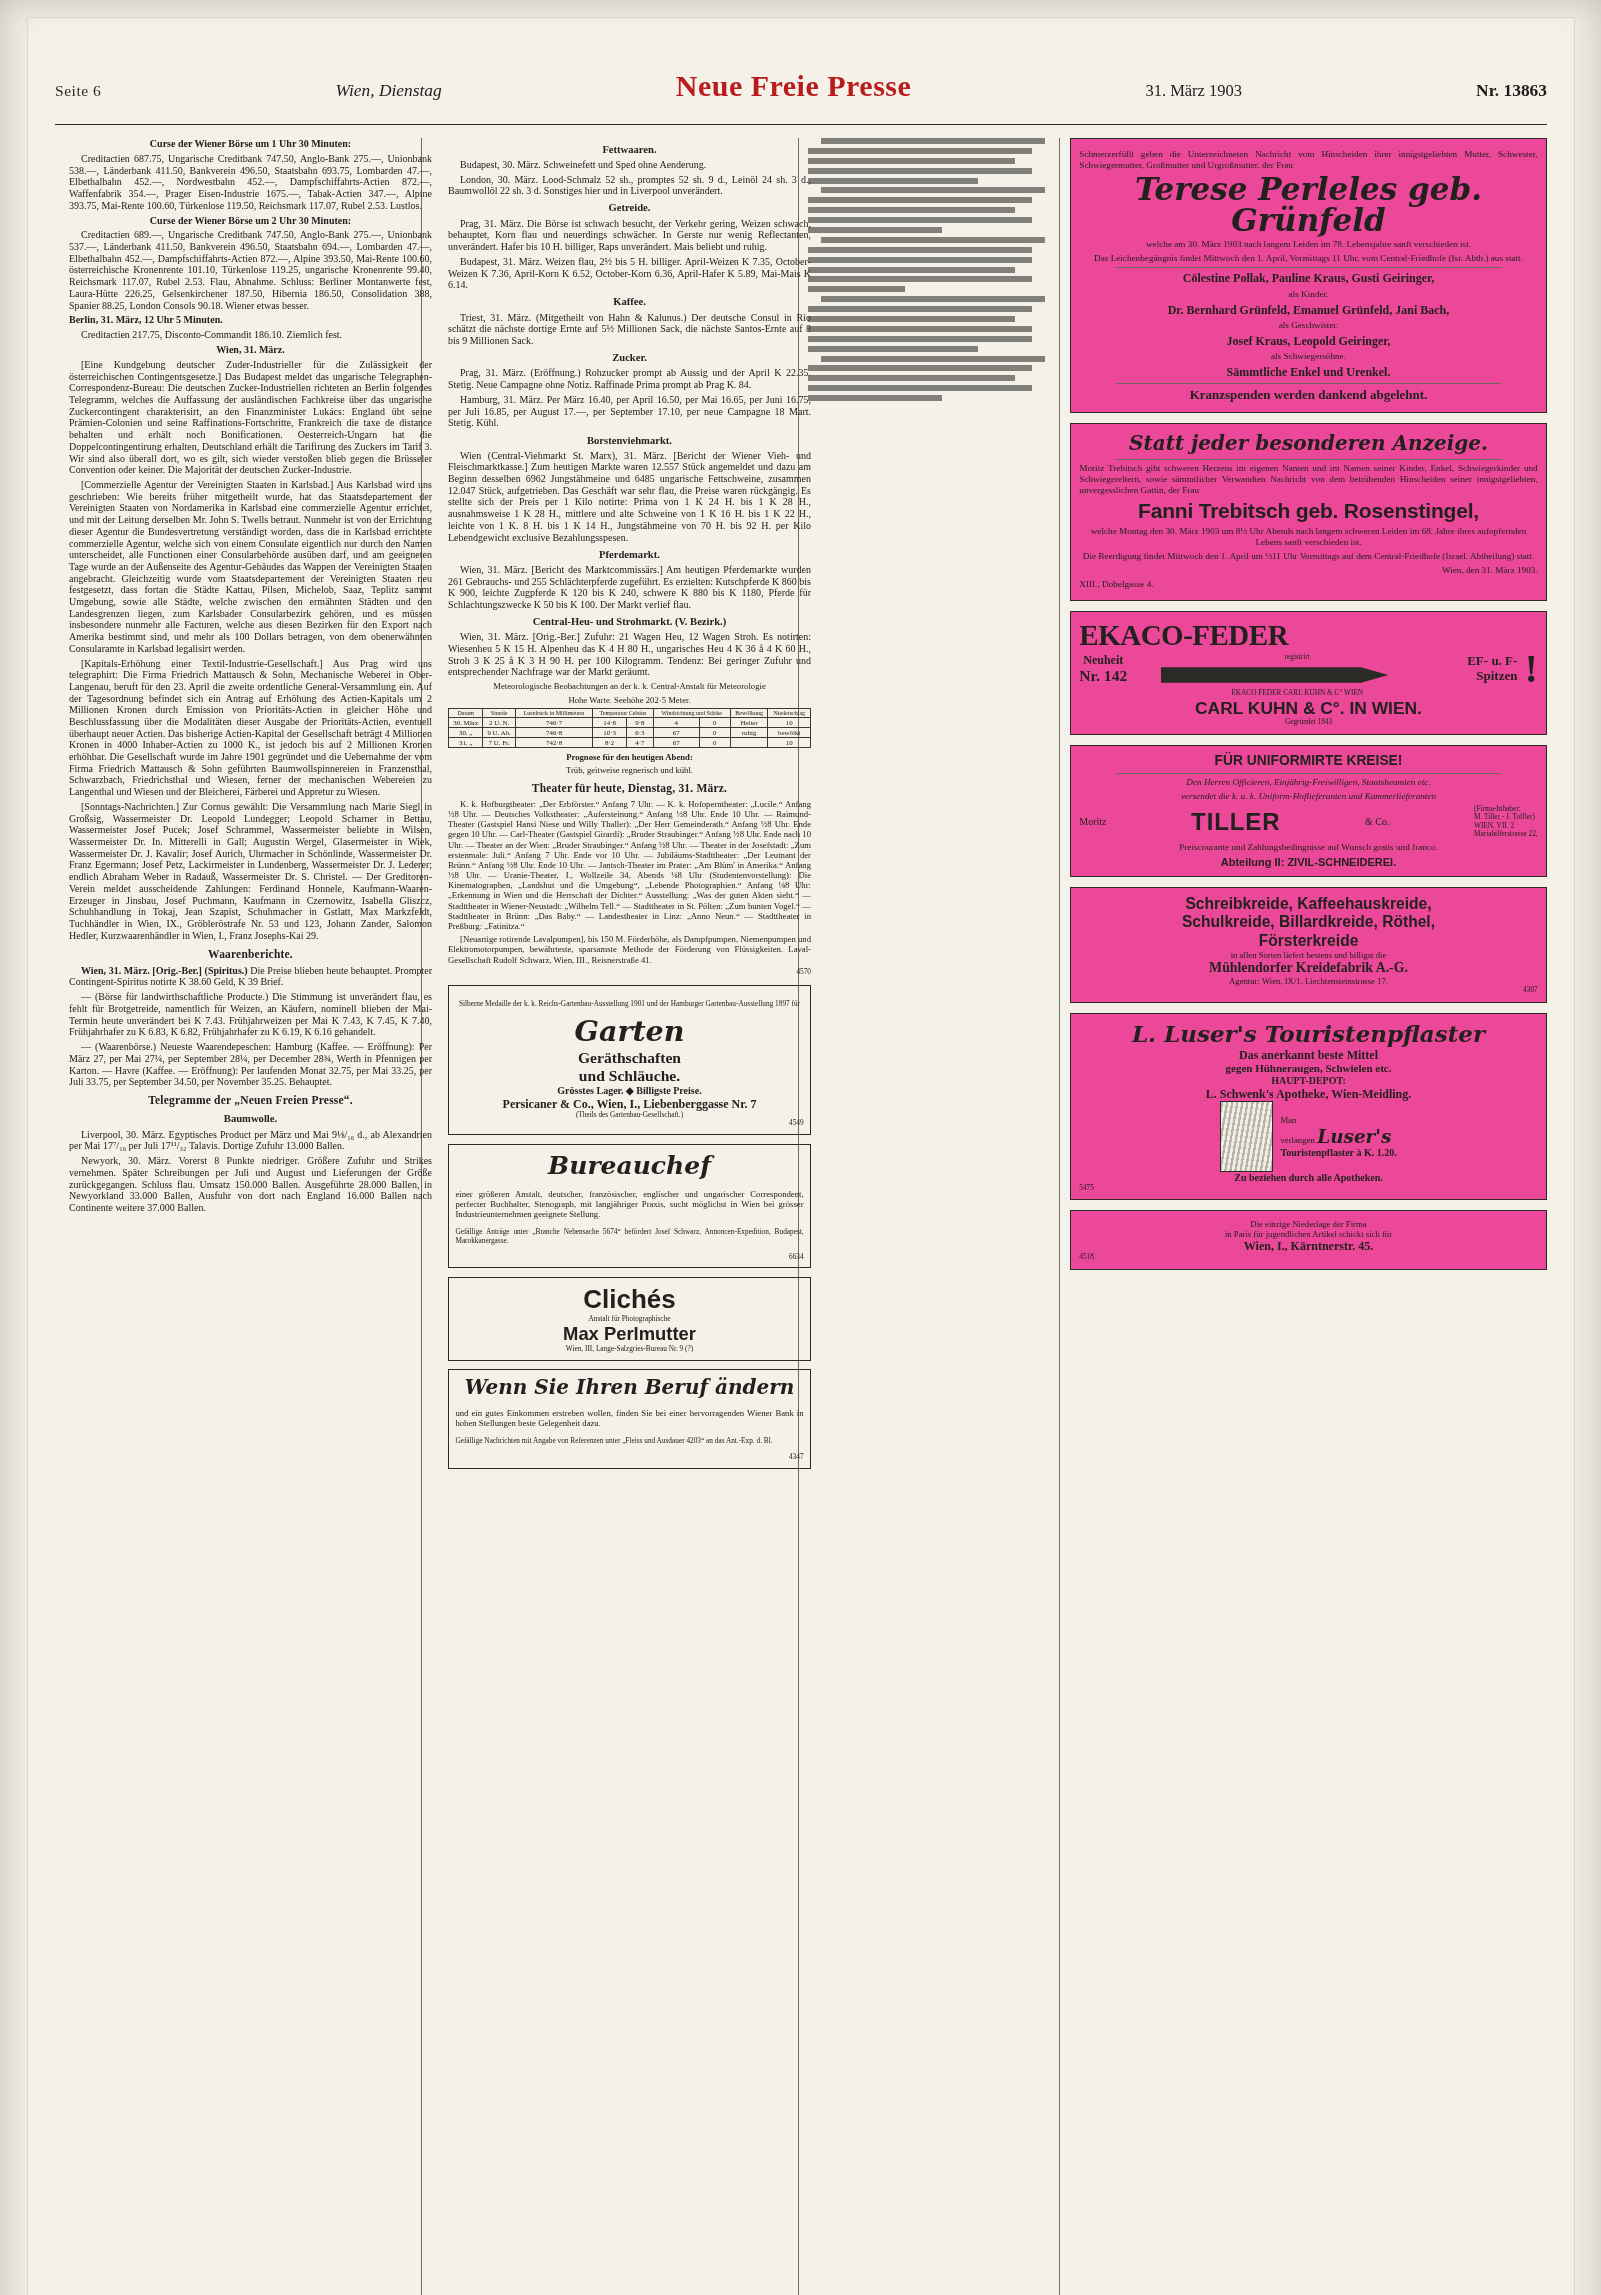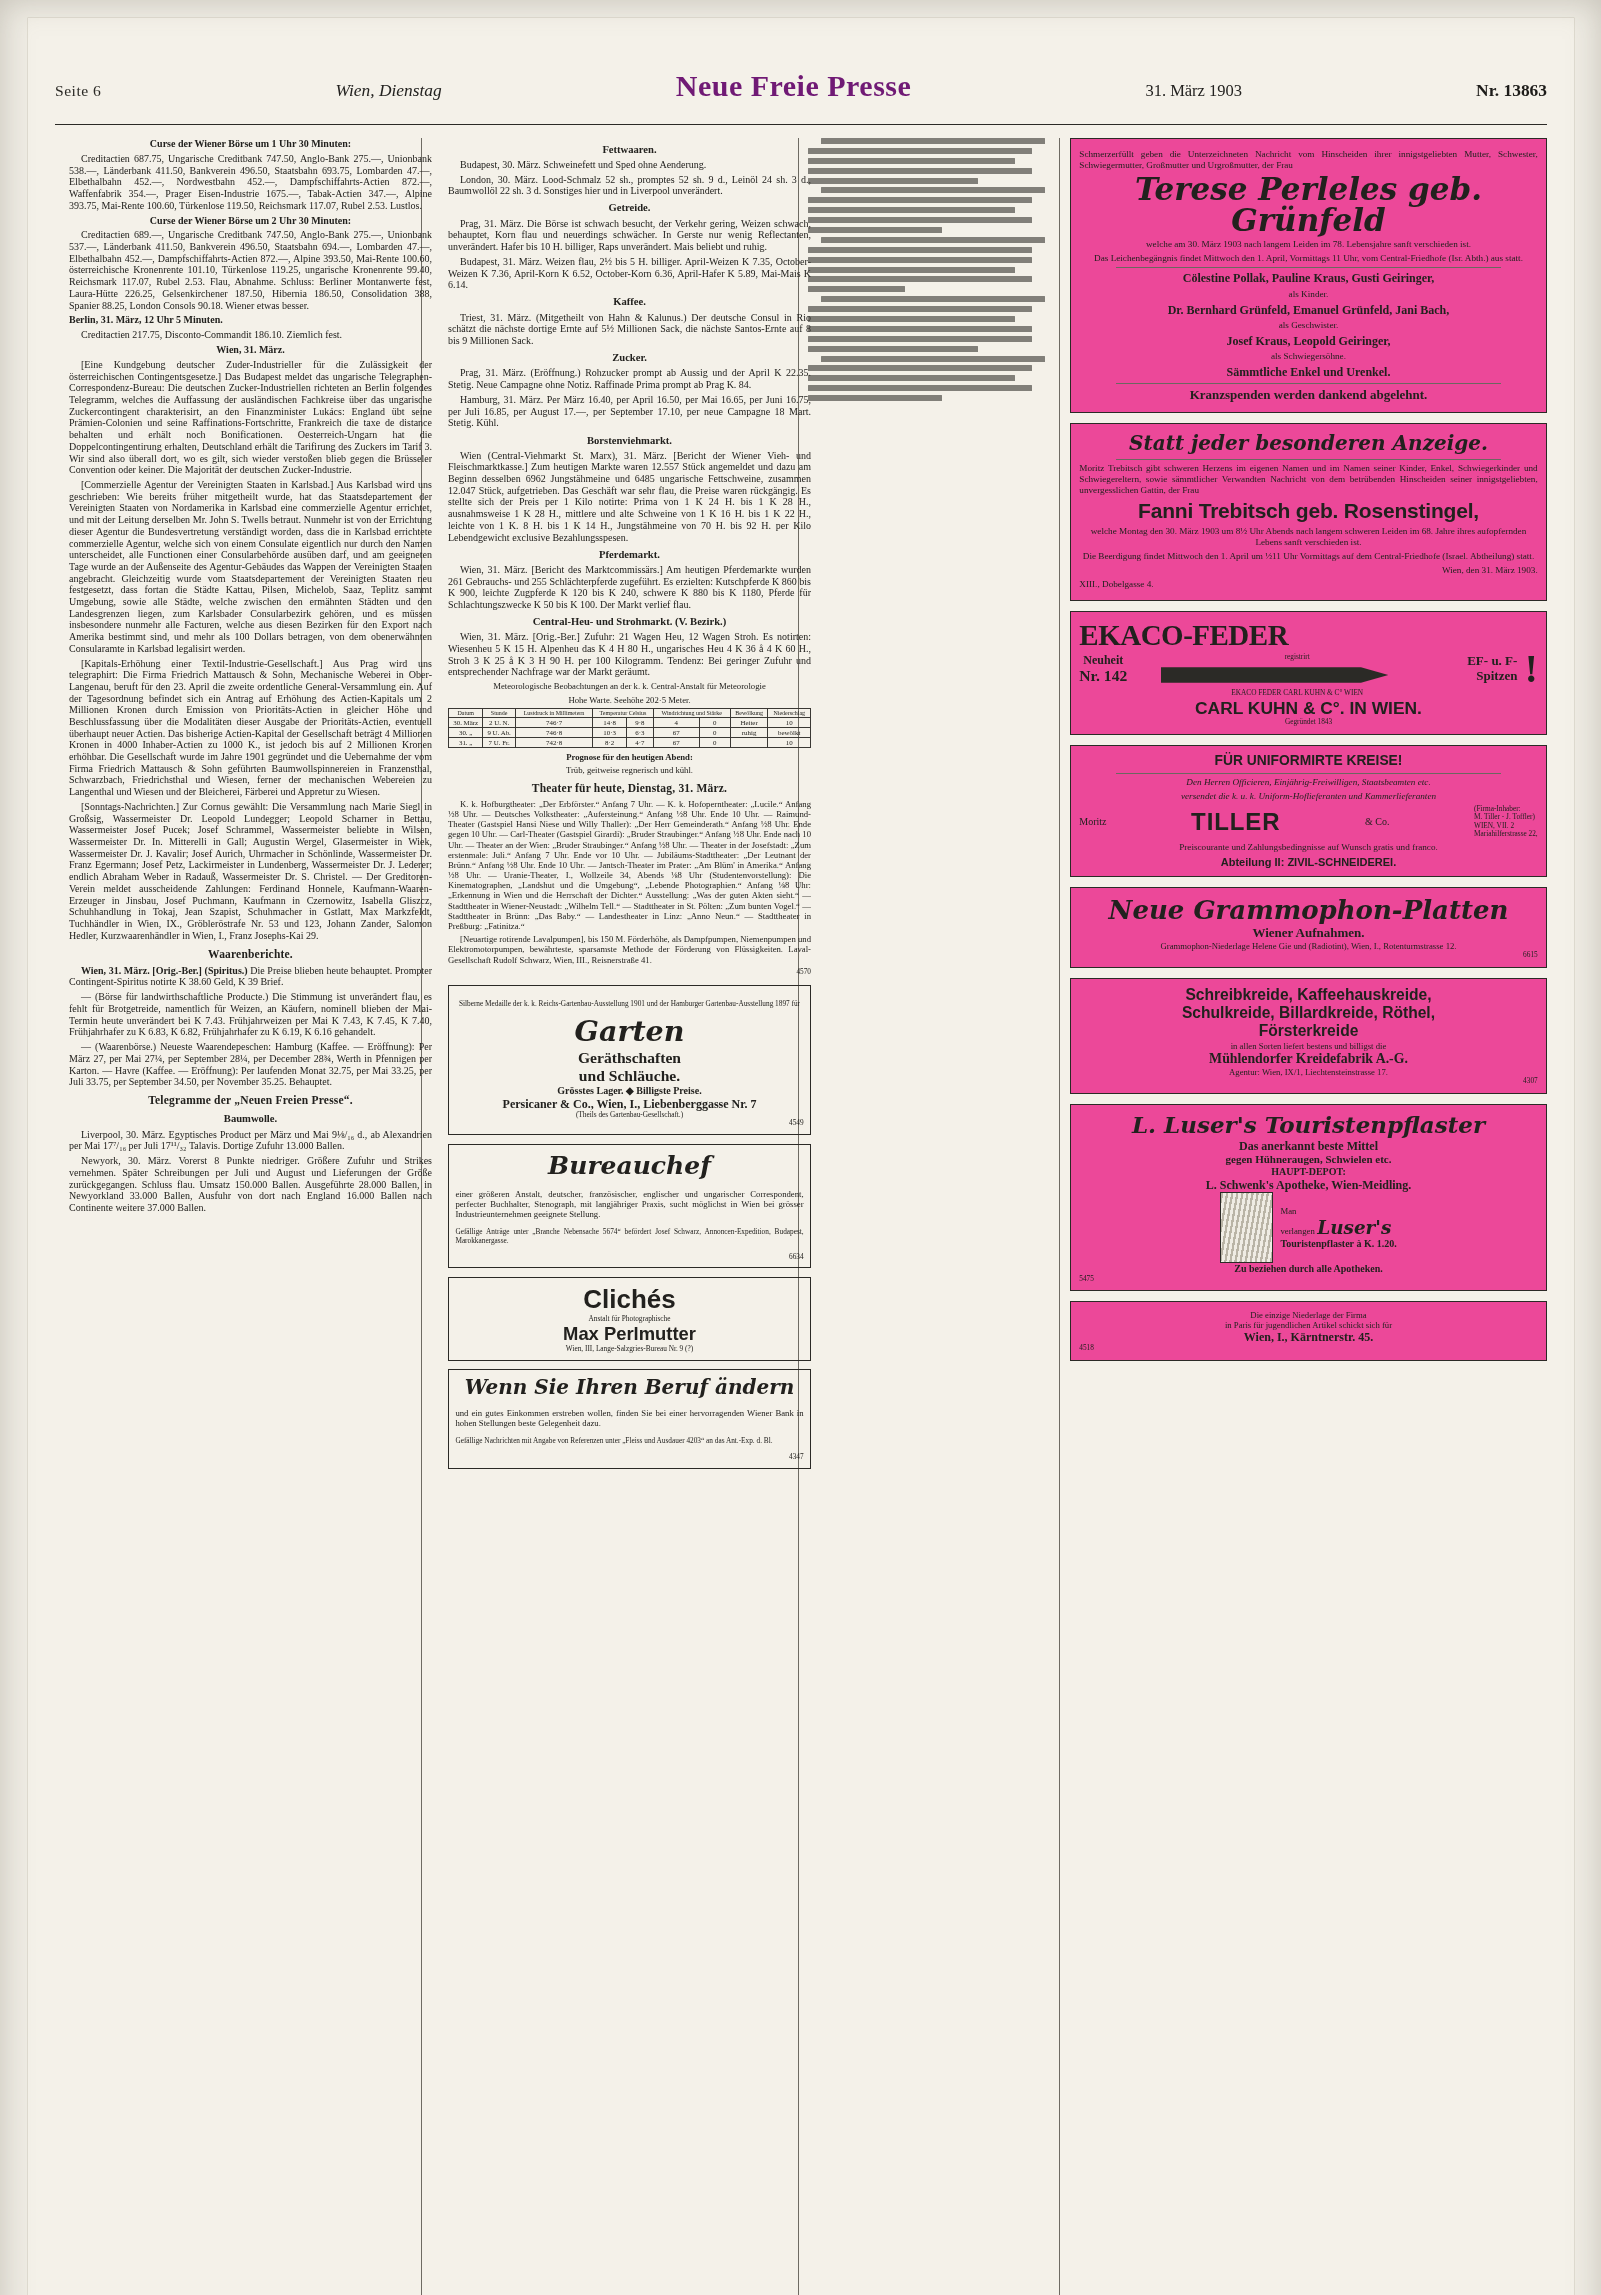--- a/index.html
+++ b/index.html
@@ -16,21 +16,21 @@
     box-shadow:0 0 0 0.5px #cfcabc;
   }
   
   .masthead{
     position:absolute;left:55px;top:69px;width:1492px;height:55px;
     border-bottom:1.4px solid #2b2a26;
   }
   .mast-row{display:flex;align-items:baseline;justify-content:space-between;width:100%;}
   .mast-left{font-size:15.6px;letter-spacing:0.5px;color:#2b2a26;font-family:"Liberation Serif",serif;}
   .mast-city{font-size:17.4px;font-style:italic;color:#232220;}
-  .mast-title{font-size:30px;font-weight:bold;color:#701a75;font-family:"Liberation Serif",serif;letter-spacing:0.5px;}
+  .mast-title{font-size:30px;font-weight:bold;color:#b91c1c;font-family:"Liberation Serif",serif;letter-spacing:0.5px;}
   .mast-date{font-size:16.5px;color:#232220;}
   .mast-no{font-size:17.4px;font-weight:bold;color:#1d1c19;}
 
   
   .col{position:absolute;top:138px;font-size:10px;line-height:1.17;color:#22211e;text-align:justify;}
   #col1{left:69px;width:363px;}
   #col2{left:417px;width:363px;margin-left:31px;}
   #col3{left:808px;width:243px;}
   #col4{left:1070px;width:477px;}
   .vrule{position:absolute;top:138px;width:0.9px;background:#6e6b63;}
@@ -346,26 +346,20 @@
           <span>(Firma-Inhaber:</span><br>
           <span>M. Tiller - J. Toffler)</span><br>
           <span>WIEN, VII. 2</span><br>
           <span>Mariahilferstrasse 22,</span>
         </span>
       </div>
       <p class="small" style="text-align:center">Preiscourante und Zahlungsbedingnisse auf Wunsch gratis und franco.</p>
       <div class="blk" style="font-size:11px;text-align:center">Abteilung II: ZIVIL-SCHNEIDEREI.</div>
     </div>
 
-    <div class="ad ad-center">
-      <div class="script" style="font-size:26px">Neue Grammophon-Platten</div>
-      <div class="bold" style="font-size:13px">Wiener Aufnahmen.</div>
-      <div class="small">Grammophon-Niederlage Helene Gie und (Radiotint), Wien, I., Rotenturmstrasse 12.</div>
-      <div class="tiny" style="text-align:right">6615</div>
-    </div>
 
 
     <div class="ad ad-center">
       <div class="blk" style="font-size:15.6px">Schreibkreide, Kaffeehauskreide,</div>
       <div class="blk" style="font-size:15.6px">Schulkreide, Billardkreide, Röthel,</div>
       <div class="blk" style="font-size:15.6px">Försterkreide</div>
       <div class="small">in allen Sorten liefert bestens und billigst die</div>
       <div class="bold" style="font-size:13.8px">Mühlendorfer Kreidefabrik A.-G.</div>
       <div class="small">Agentur: Wien, IX/1, Liechtensteinstrasse 17.</div>
       <div class="tiny" style="text-align:right">4307</div>

